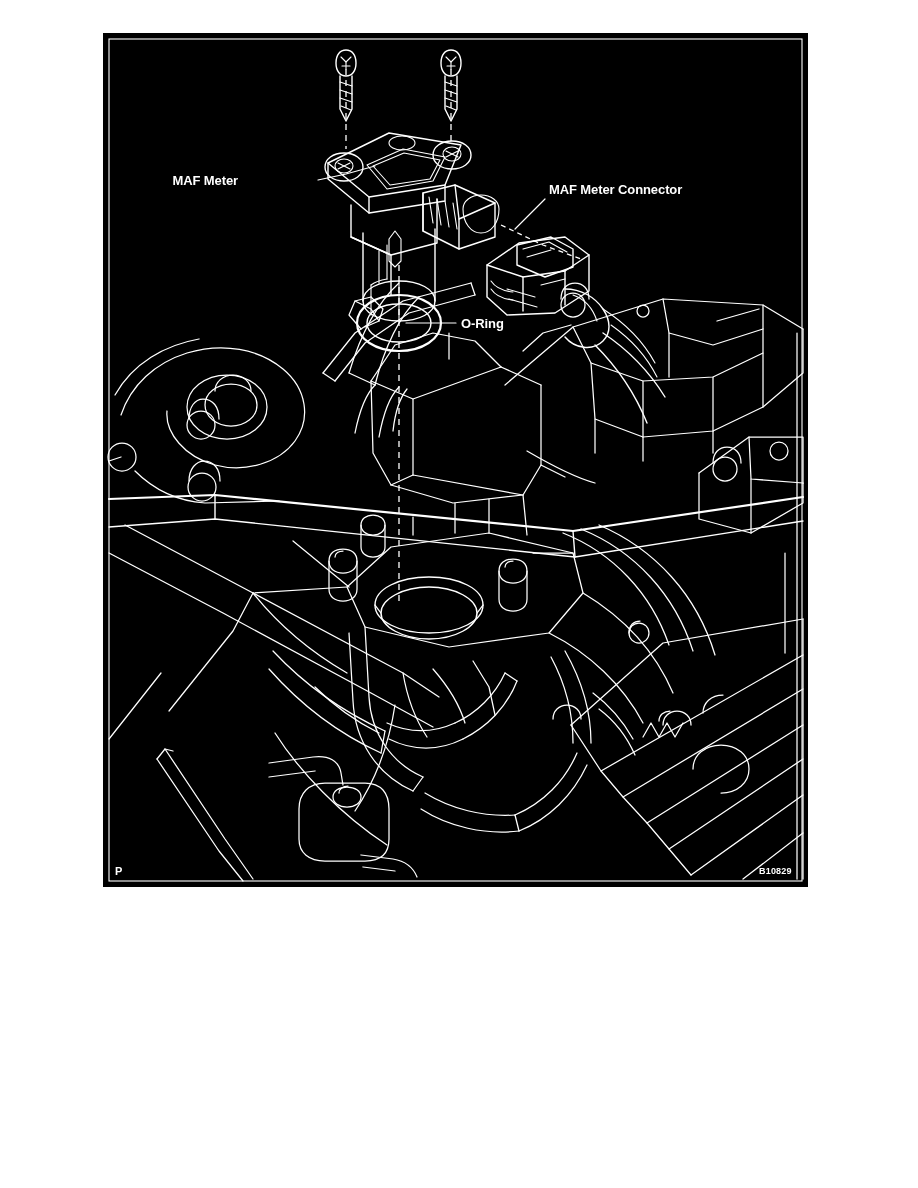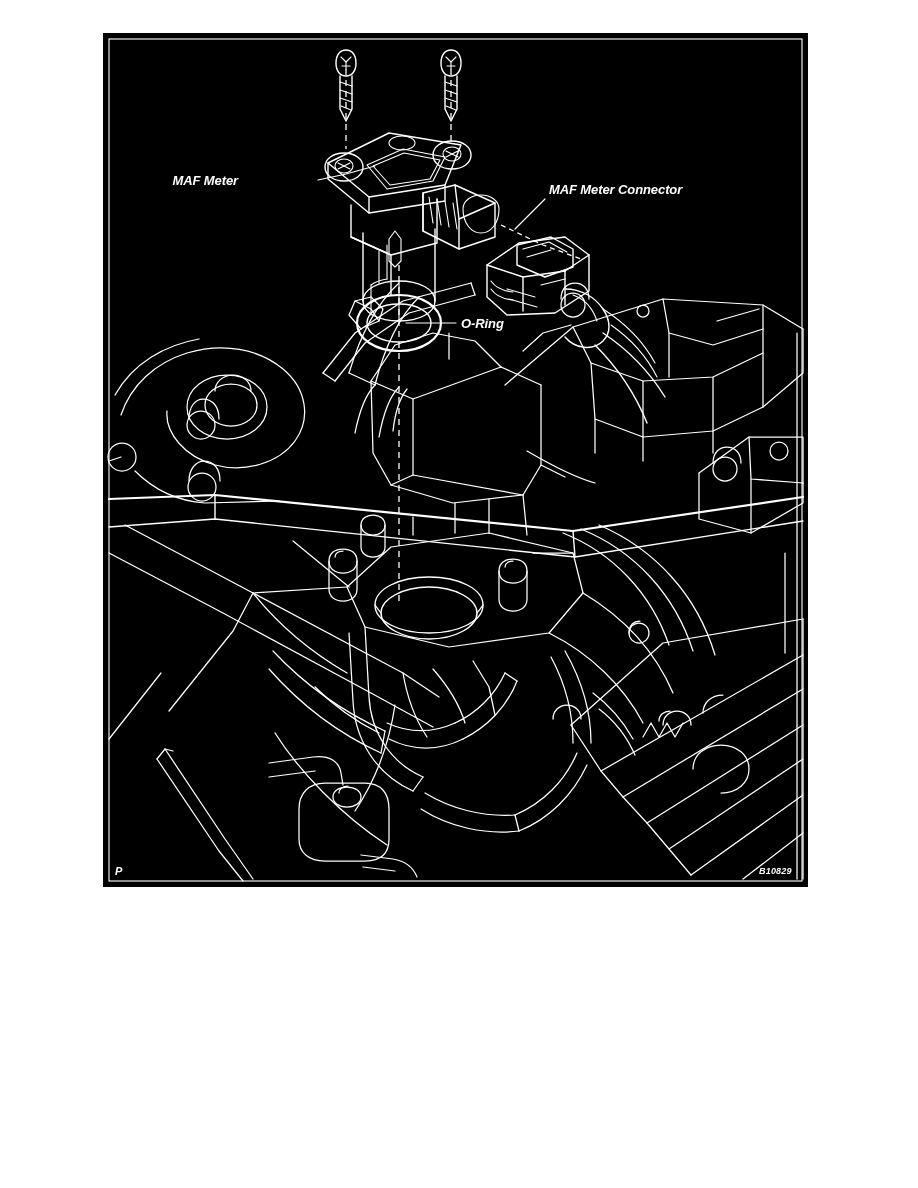--- a/index.html
+++ b/index.html
@@ -21,21 +21,20 @@
     height: 1188px;
     background: #ffffff;
   }
   #figure-panel {
     position: absolute;
     left: 103px;
     top: 33px;
     width: 705px;
     height: 854px;
     background: #000000;
-    font-style: italic;
   }
   #figure-svg {
     position: absolute;
     left: 0; top: 0;
     width: 705px;
     height: 854px;
     display: block;
   }
   .lbl {
     fill: #ffffff;

